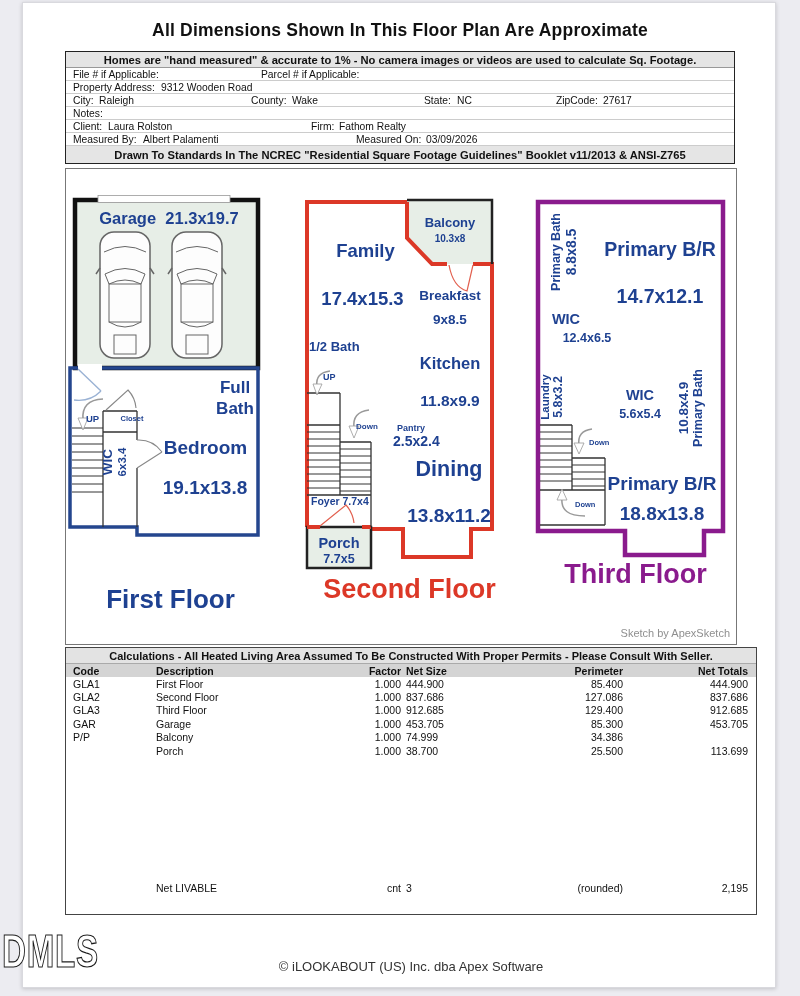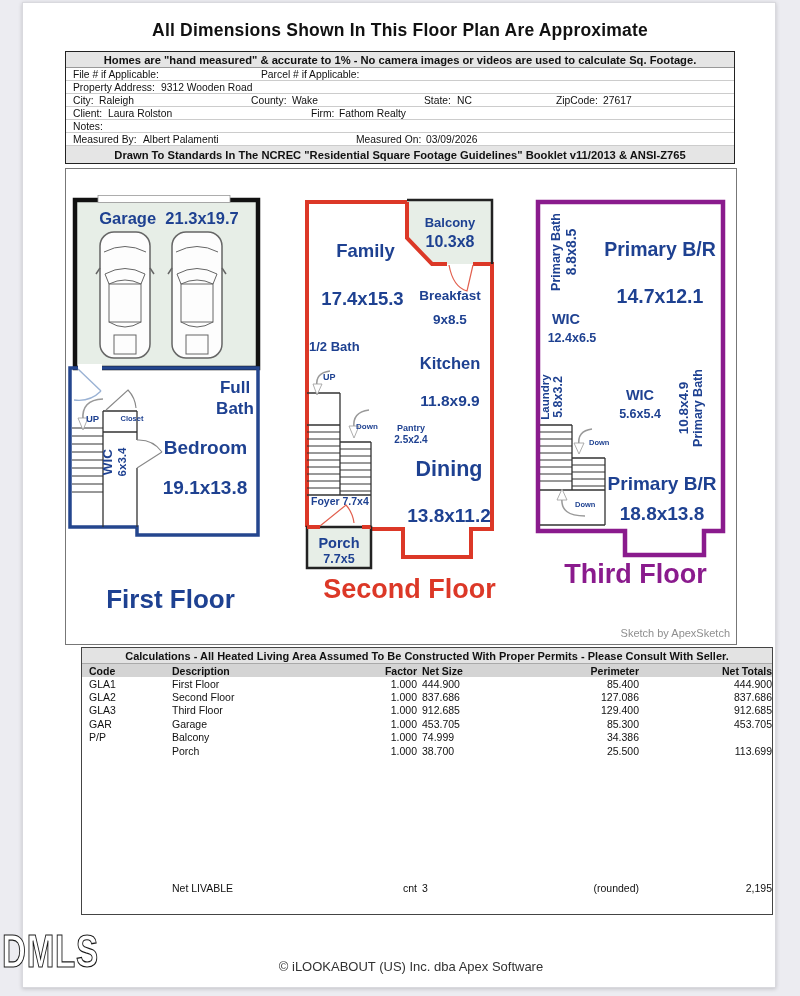--- a/index.html
+++ b/index.html
@@ -17,30 +17,30 @@
   
   .plan-box { position:absolute; left:65px; top:168px; width:672px; height:477px; border:1px solid #777; background:#fff; }
   svg.plan { position:absolute; }
   .lbl { position:absolute; color:#1e4191; font-weight:bold; text-align:center; line-height:1.12; white-space:nowrap; }
   .wrap { white-space:normal; }
   .vlabel { position:absolute; color:#1e4191; font-weight:bold; text-align:center; transform:rotate(-90deg); line-height:1.1; }
   .vlabel span { display:block; white-space:nowrap; }
   .floor-title { position:absolute; font-weight:bold; text-align:center; white-space:nowrap; }
   .sketch { position:absolute; left:558px; top:627px; width:172px; text-align:right; font-size:11px; color:#8f8f8f; }
   
-  .calc-box { position:absolute; left:65px; top:647px; width:692px; height:268px; border:1px solid #444; background:#fff;margin-left:16px; }
+  .calc-box { position:absolute; left:65px; top:647px; width:692px; height:268px; border:1px solid #444; background:#fff; }
   .calc-title { background:#e3e3e3; border-bottom:1px solid #aaa; font-weight:bold; font-size:11px; text-align:center; padding:1.5px 0; }
   .calc-head,.calc-row,.calc-summary { display:flex; font-size:10.5px; align-items:center; height:13.4px; }
   .calc-head { background:#d4d4d4; font-weight:bold; height:13px; }
   .c-code { width:83px; padding-left:7px; }
   .c-desc { width:152px; padding-left:7px; }
   .c-factor { width:105px; text-align:right; padding-right:5px; }
   .c-size { width:95px; padding-right:5px; }
   .c-perim { width:130px; text-align:right; padding-right:8px; }
-  .c-total { flex:1; text-align:right; }
+  .c-total { flex:1; text-align:right; padding-right:8px; }
   .calc-summary { margin-top:124px; }
   .footer { position:absolute; left:65px; top:959px; width:692px; text-align:center; font-size:13px; color:#333; }
   .watermark { position:absolute; left:2px; top:924px; font-size:46px; font-weight:bold; color:#fff;
                -webkit-text-stroke:1.2px #1a1a1a; transform:scaleX(.72); transform-origin:left center; letter-spacing:1px; }
 </style>
 </head>
 <body>
 
 <div class="page"></div>
 
@@ -60,27 +60,27 @@
     <span style="left:7px">City:</span>
     <span style="left:33px">Raleigh</span>
     <span style="left:185px">County:</span>
     <span style="left:226px">Wake</span>
     <span style="left:358px">State:</span>
     <span style="left:391px">NC</span>
     <span style="left:490px">ZipCode:</span>
     <span style="left:537px">27617</span>
   </div>
   <div class="info-row">
+    <span style="left:7px">Notes:</span>
+  </div>
+  <div class="info-row">
     <span style="left:7px">Client:</span>
     <span style="left:42px">Laura Rolston</span>
     <span style="left:245px">Firm:</span>
     <span style="left:273px">Fathom Realty</span>
-  </div>
-  <div class="info-row">
-    <span style="left:7px">Notes:</span>
   </div>
   <div class="info-row">
     <span style="left:7px">Measured By:</span>
     <span style="left:77px">Albert Palamenti</span>
     <span style="left:290px">Measured On:</span>
     <span style="left:360px">03/09/2026</span>
   </div>
   <div class="standards">Drawn To Standards In The NCREC "Residential Square Footage Guidelines" Booklet v11/2013 &amp; ANSI-Z765</div>
 </div>
 
@@ -150,47 +150,47 @@
   <span style="font-size:13.5px">WIC</span>
   <span style="font-size:11.5px">6x3.4</span>
 </div>
 <div class="lbl" style="left:104px;top:415px;width:56px;font-size:7.5px">Closet</div>
 <div class="lbl" style="left:86px;top:414px;font-size:9.5px">UP</div>
 <div class="floor-title" style="left:78px;top:584px;width:185px;font-size:26px;color:#1e4191">First Floor</div>
 
 <div class="lbl" style="left:318px;top:241px;width:95px;font-size:18.5px">Family</div>
 <div class="lbl" style="left:310px;top:289px;width:105px;font-size:18.5px">17.4x15.3</div>
 <div class="lbl" style="left:414px;top:216px;width:72px;font-size:13px">Balcony</div>
-<div class="lbl" style="left:414px;top:233px;width:72px;font-size:16px">10.3x8</div>
+<div class="lbl" style="left:414px;top:233px;width:72px;font-size:10px">10.3x8</div>
 <div class="lbl" style="left:409px;top:288px;width:82px;font-size:13.5px">Breakfast</div>
 <div class="lbl" style="left:409px;top:312px;width:82px;font-size:13.5px">9x8.5</div>
 <div class="lbl" style="left:407px;top:354px;width:86px;font-size:16.5px">Kitchen</div>
 <div class="lbl" style="left:402px;top:392px;width:96px;font-size:15.5px">11.8x9.9</div>
 <div class="lbl" style="left:309px;top:340px;font-size:13px">1/2 Bath</div>
 <div class="lbl" style="left:393px;top:423px;width:36px;font-size:9px">Pantry</div>
-<div class="lbl" style="left:393px;top:434px;width:36px;font-size:10px">2.5x2.4</div>
+<div class="lbl" style="left:393px;top:434px;width:36px;font-size:14px">2.5x2.4</div>
 <div class="lbl" style="left:396px;top:457px;width:106px;font-size:21.5px">Dining</div>
 <div class="lbl" style="left:390px;top:505px;width:118px;font-size:19px">13.8x11.2</div>
 <div class="lbl" style="left:311px;top:496px;font-size:10.5px">
   <span>Foyer</span>&nbsp;<span>7.7x4</span>
 </div>
 <div class="lbl" style="left:309px;top:535px;width:60px;font-size:14.5px">Porch</div>
 <div class="lbl" style="left:309px;top:552px;width:60px;font-size:12.5px">7.7x5</div>
 <div class="lbl" style="left:323px;top:372px;font-size:9px">UP</div>
 <div class="lbl" style="left:356px;top:423px;font-size:8px">Down</div>
 <div class="floor-title" style="left:302px;top:574px;width:215px;font-size:27px;color:#dc3827">Second Floor</div>
 
 <div class="vlabel" style="left:524px;top:235px;width:86px;height:34px">
   <span style="font-size:12.5px">Primary Bath</span>
   <span style="font-size:14px">8.8x8.5</span>
 </div>
 <div class="lbl" style="left:600px;top:239px;width:120px;font-size:19.5px">Primary B/R</div>
 <div class="lbl" style="left:600px;top:286px;width:120px;font-size:19.5px">14.7x12.1</div>
 <div class="lbl" style="left:548px;top:311px;width:36px;font-size:14.5px">WIC</div>
-<div class="lbl" style="left:540px;top:331px;width:64px;font-size:12.5px">12.4x6.5</div>
+<div class="lbl" style="left:555px;top:331px;width:64px;font-size:12.5px">12.4x6.5</div>
 <div class="vlabel" style="left:521px;top:382px;width:66px;height:30px">
   <span style="font-size:11.5px">Laundry</span>
   <span style="font-size:12.5px">5.8x3.2</span>
 </div>
 <div class="lbl" style="left:610px;top:387px;width:60px;font-size:14.5px">WIC</div>
 <div class="lbl" style="left:608px;top:407px;width:64px;font-size:12.5px">5.6x5.4</div>
 <div class="vlabel" style="left:647px;top:391px;width:94px;height:34px">
   <span style="font-size:13.5px">10.8x4.9</span>
   <span style="font-size:12.5px">Primary Bath</span>
 </div>

